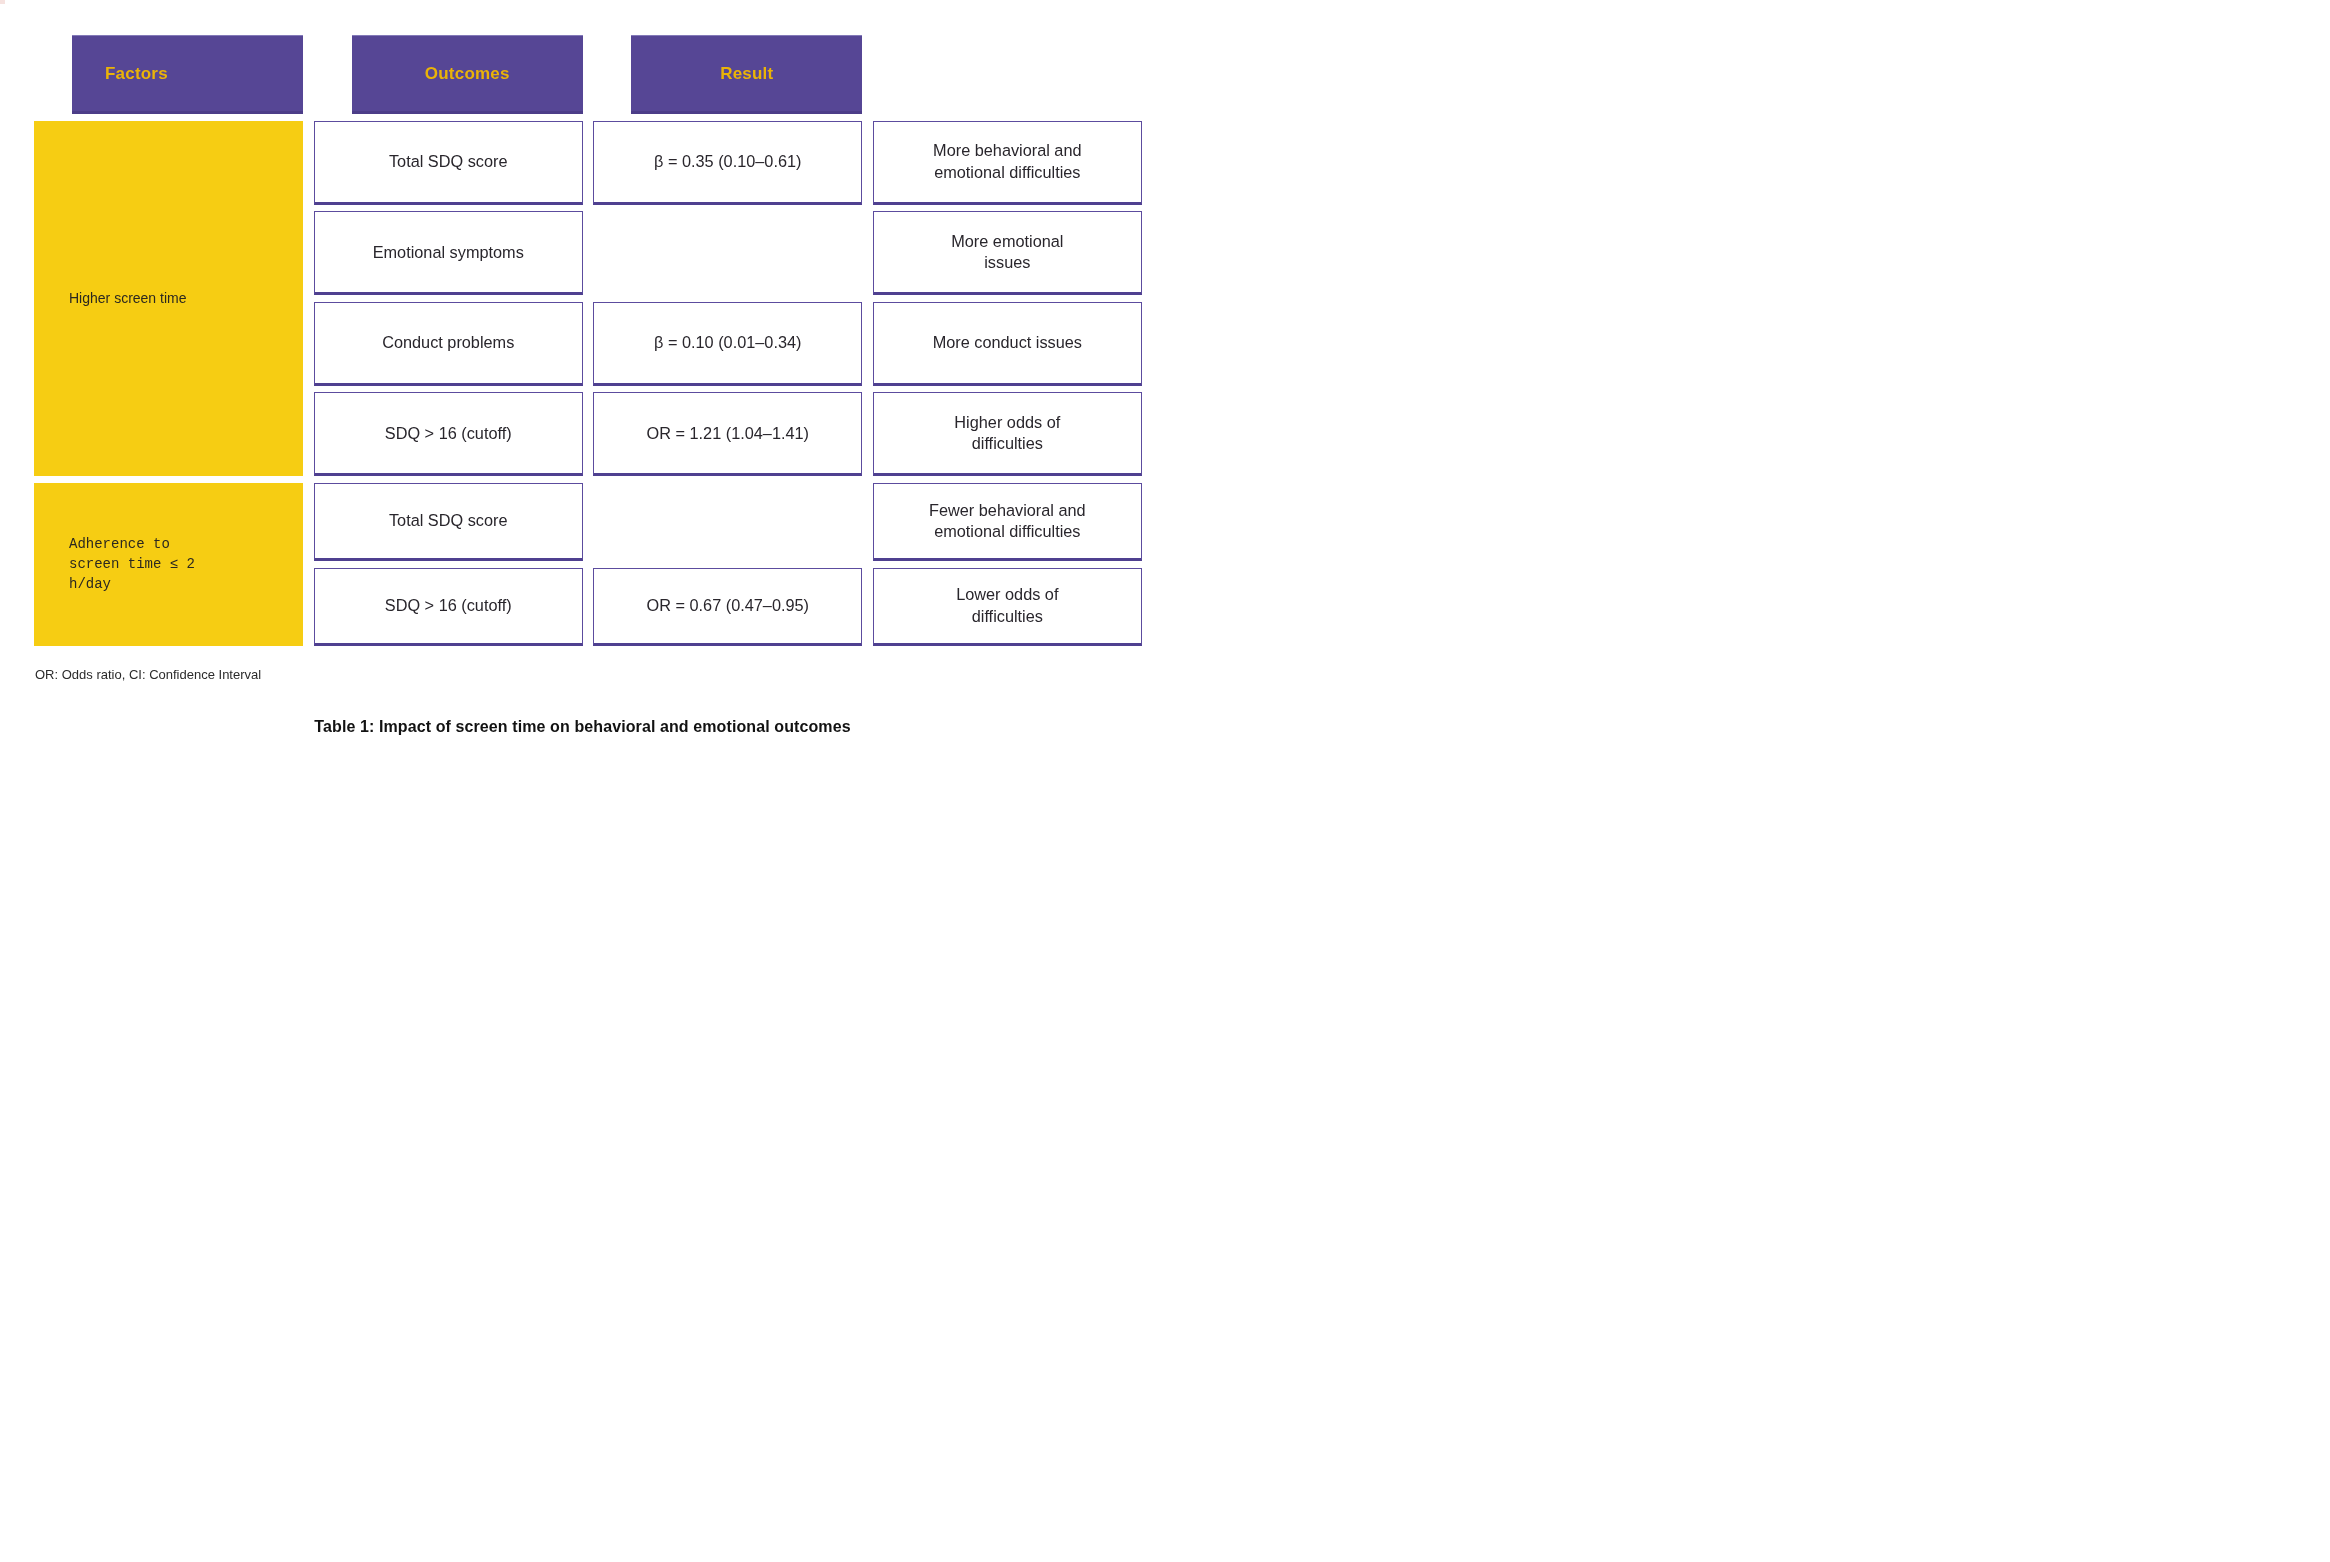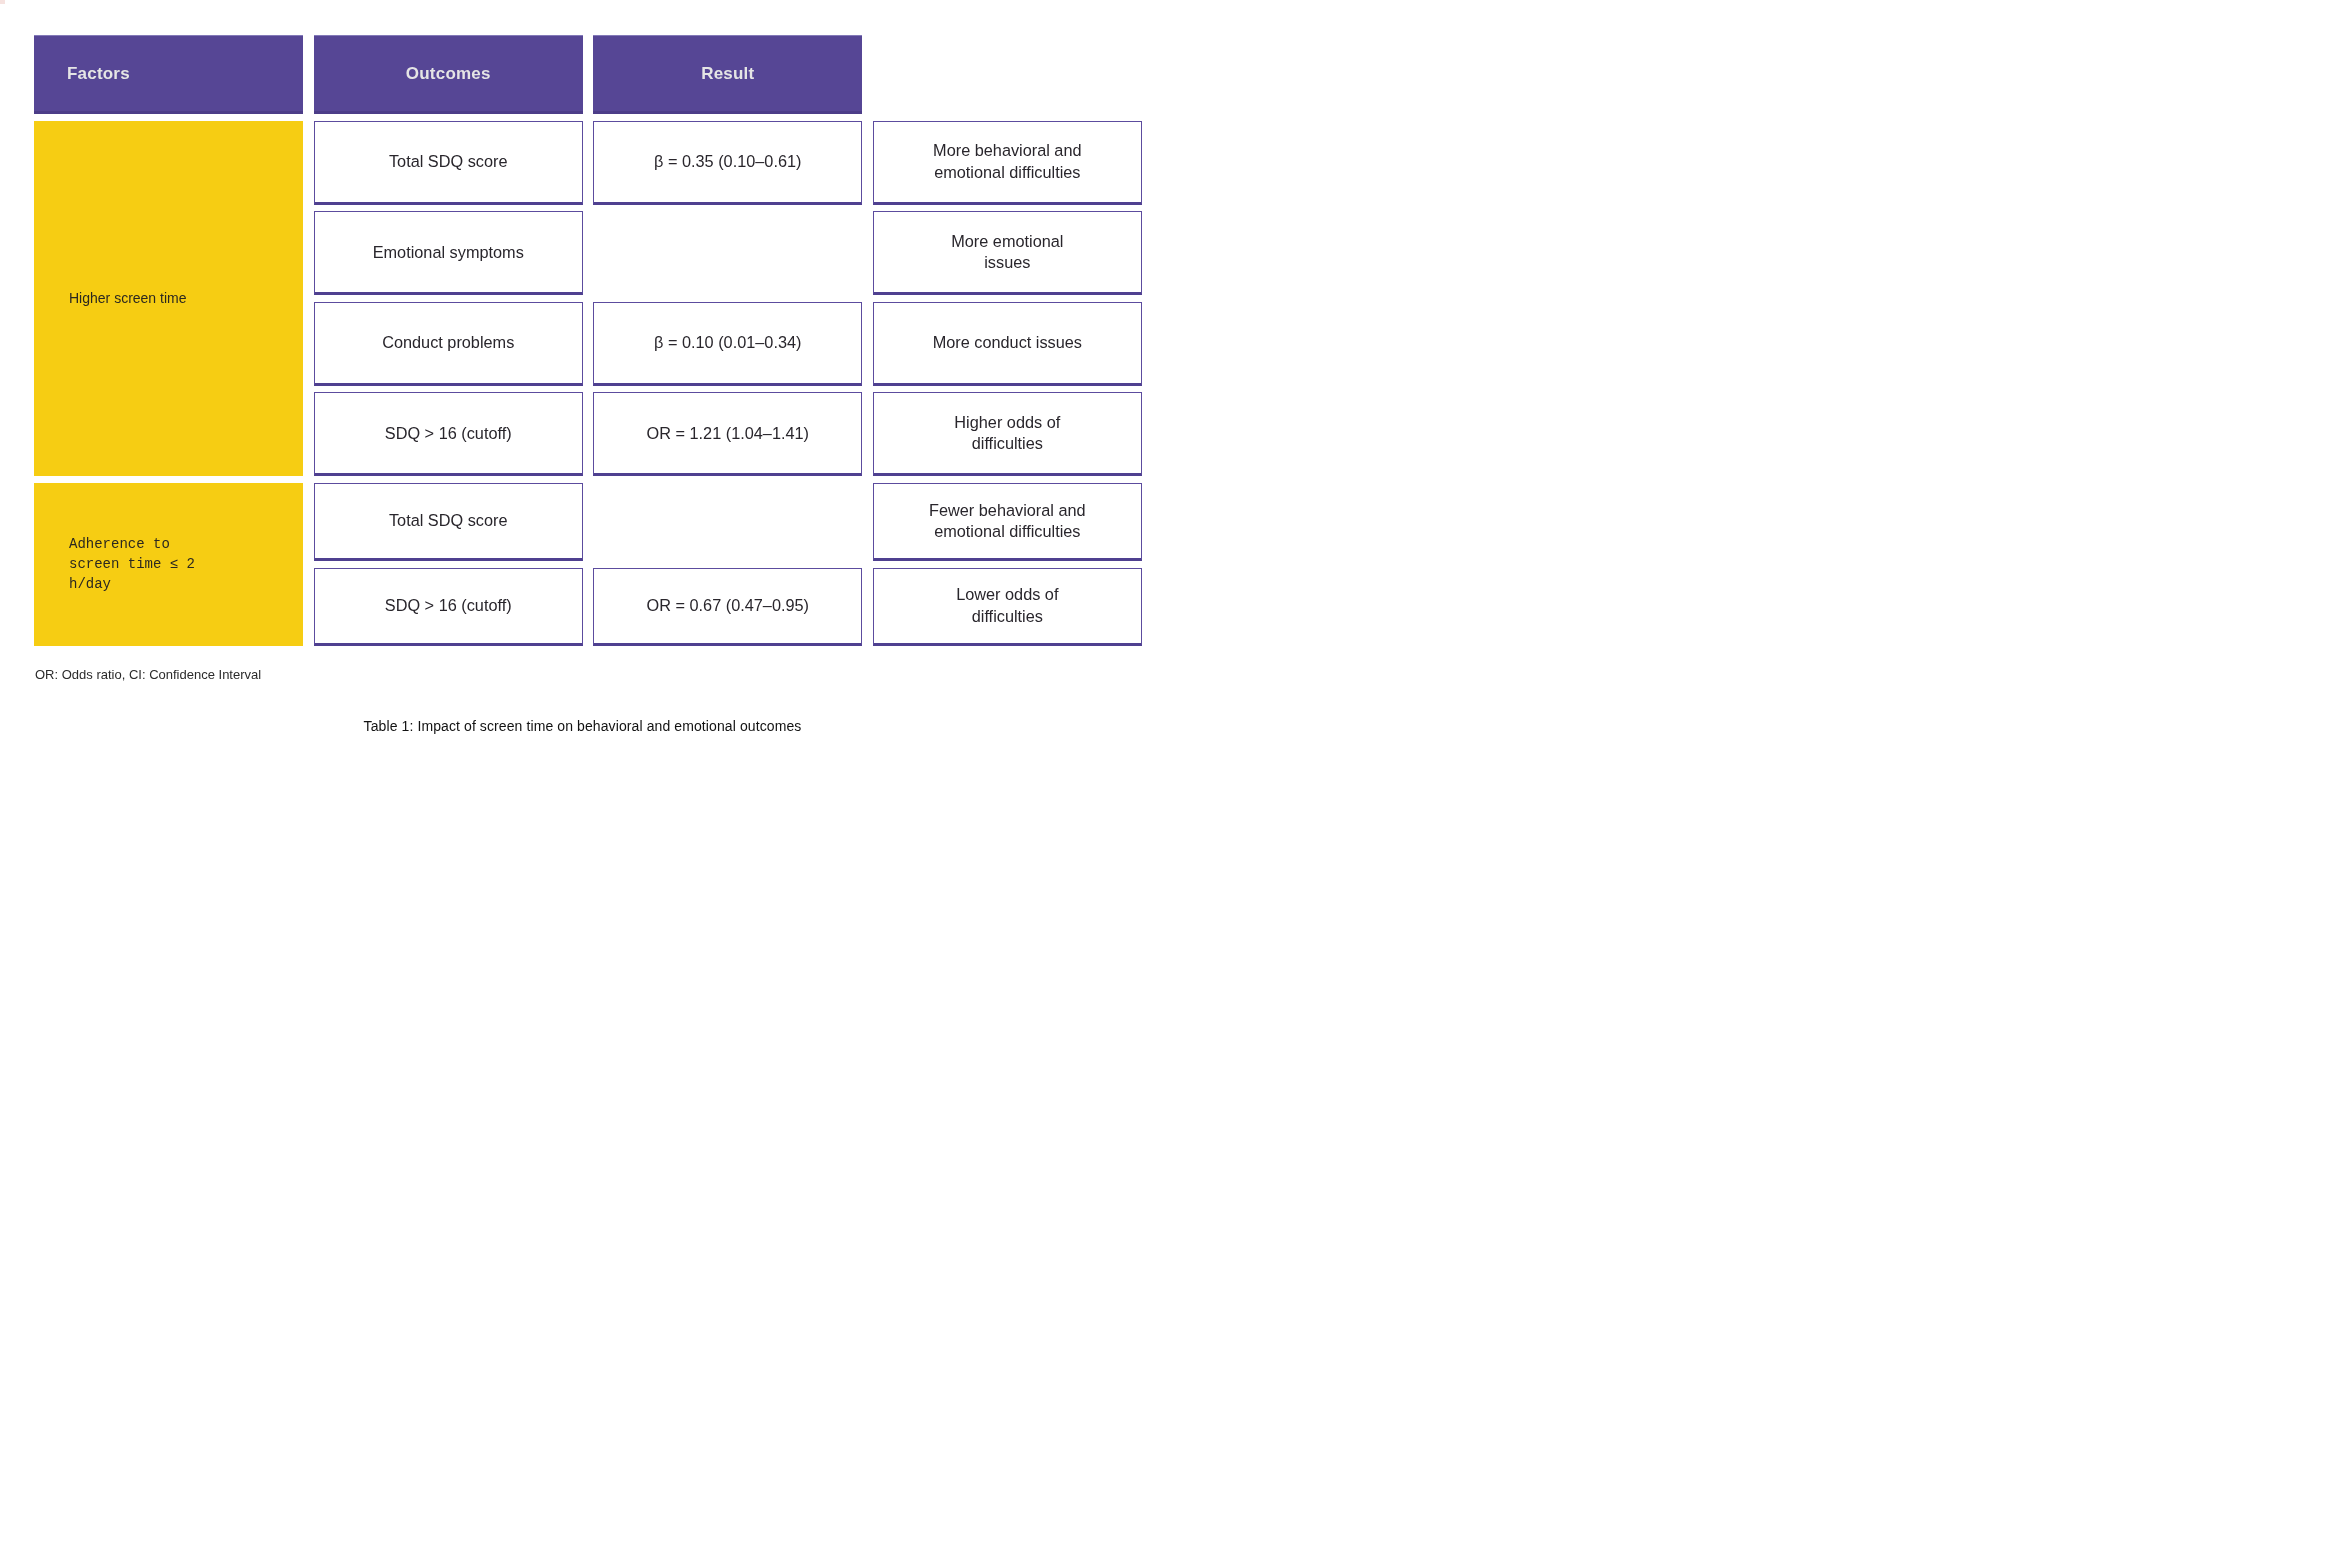--- a/index.html
+++ b/index.html
@@ -16,28 +16,29 @@
   }
   .table-grid{
     position:absolute;left:34px;top:35px;width:1108px;
     display:grid;
     grid-template-columns:repeat(4,1fr);
     grid-template-rows:79px 84px 84px 84px 84px 78px 78px;
     gap:6.6px 10.2px;
   }
   .hdr{
     background:#564695;
-    color:#e5e5e5;
+    color:#eab308;
     font-weight:bold;
     font-size:17px;
     letter-spacing:0.2px;
     display:flex;align-items:center;justify-content:center;
     border-top:1.8px solid #837ab8;
     border-bottom:3px solid #4c3d88;
     box-sizing:border-box;
+    margin-left:38px;
   }
   .hdr-left{justify-content:flex-start;padding-left:33px;}
   .cell{
     background:#ffffff;
     border:1.8px solid #5c4c9e;
     border-bottom:3.6px solid #4f4090;
     box-sizing:border-box;
     display:flex;align-items:center;justify-content:center;
     text-align:center;
     font-size:16.3px;
@@ -61,21 +62,21 @@
   .f2{grid-area:6 / 1 / 8 / 2;font-family:Liberation Mono, monospace;}
   .gr2{grid-row:2}.gr3{grid-row:3}.gr4{grid-row:4}.gr5{grid-row:5}.gr6{grid-row:6}.gr7{grid-row:7}
   .gc2{grid-column:2}.gc3{grid-column:3}.gc4{grid-column:4}
   .footnote{
     position:absolute;left:35px;top:667px;
     font-size:13px;color:#2b2b2b;
   }
   .caption{
     position:absolute;left:0;top:718px;width:100%;
     text-align:center;
-    font-size:14px;font-weight:normal;color:#121212;
+    font-size:16px;font-weight:bold;color:#121212;
     letter-spacing:0.1px;
   }
 </style>
 </head>
 <body>
 
 <div class="canvas">
 
   <div class="corner-artifact"></div>
 

